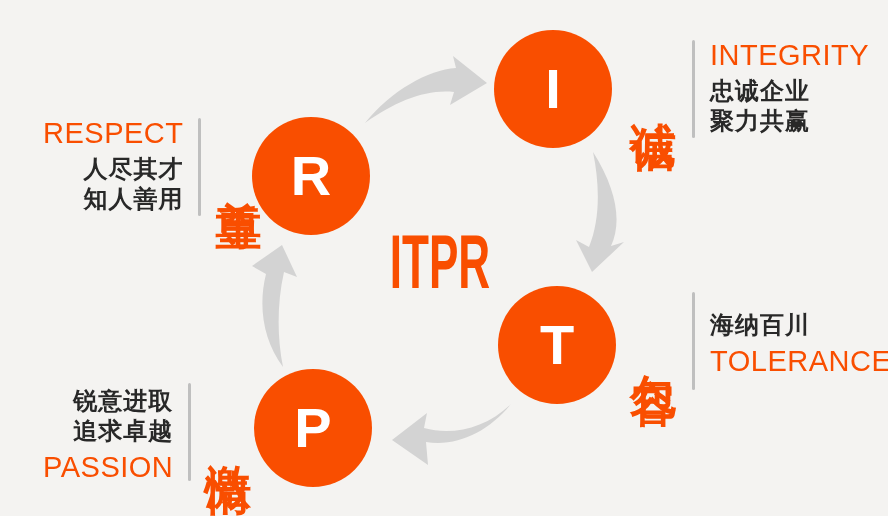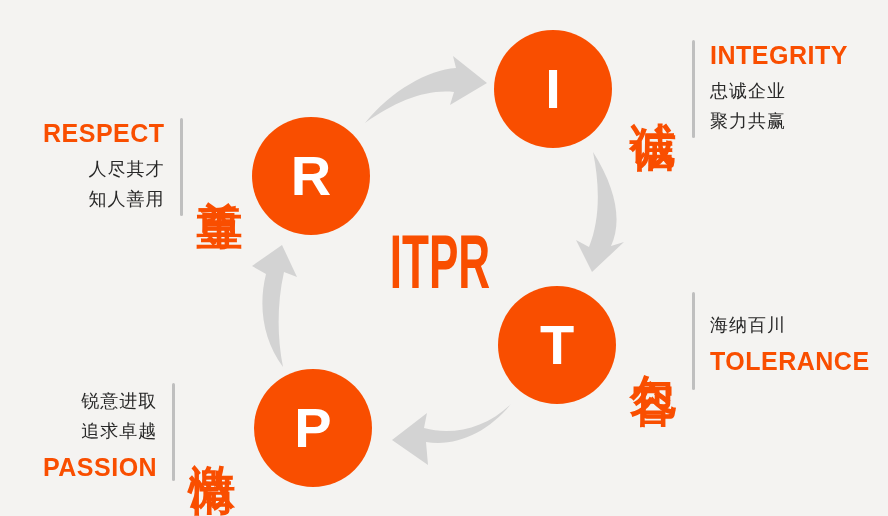--- a/index.html
+++ b/index.html
@@ -39,27 +39,27 @@
   }
   .divider {
     width:3px; height:98px; border-radius:2px;
     background: var(--divider-gray, #BFBFBF);
     margin:0 15px;
   }
   .desc { display:flex; flex-direction:column; }
   .desc.align-right { align-items:flex-end; text-align:right; }
   .en {
     color: var(--accent, #F94E00);
-    font-size:25px; font-weight:700; line-height:24px; letter-spacing:0.5px;
+    font-size:29px; font-weight:400; line-height:24px; letter-spacing:0.5px;
   }
   .en.top { margin-bottom:9px; }
   .en.bottom { margin-top:9px; }
   .ln {
     color: var(--text-dark, #282828);
-    font-size:18px; line-height:30px; font-weight:400;
+    font-size:24px; line-height:30px; font-weight:700;
     letter-spacing:1px;
   }
 </style>
 </head>
 <body>
 
 <div class="canvas">
 
   <svg class="arrows" viewBox="0 0 888 516" xmlns="http://www.w3.org/2000/svg">
     <path d="M 365 123 C 392 90 428 70 456 68 L 453 56 L 487 83 L 450 105 L 454 92 C 426 89 396 101 365 123 Z"></path>

